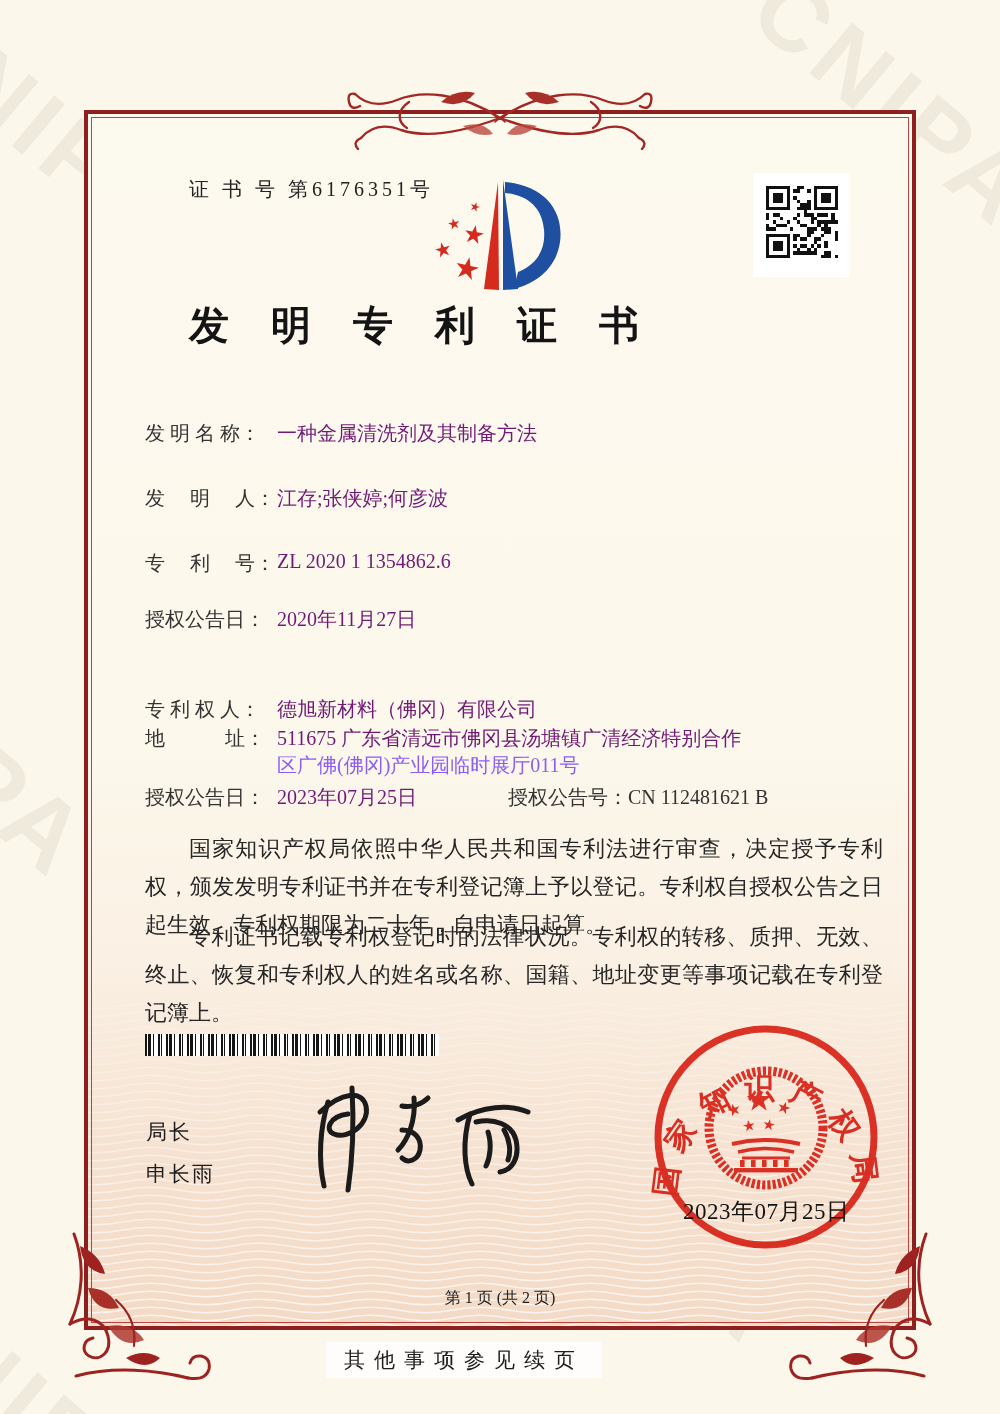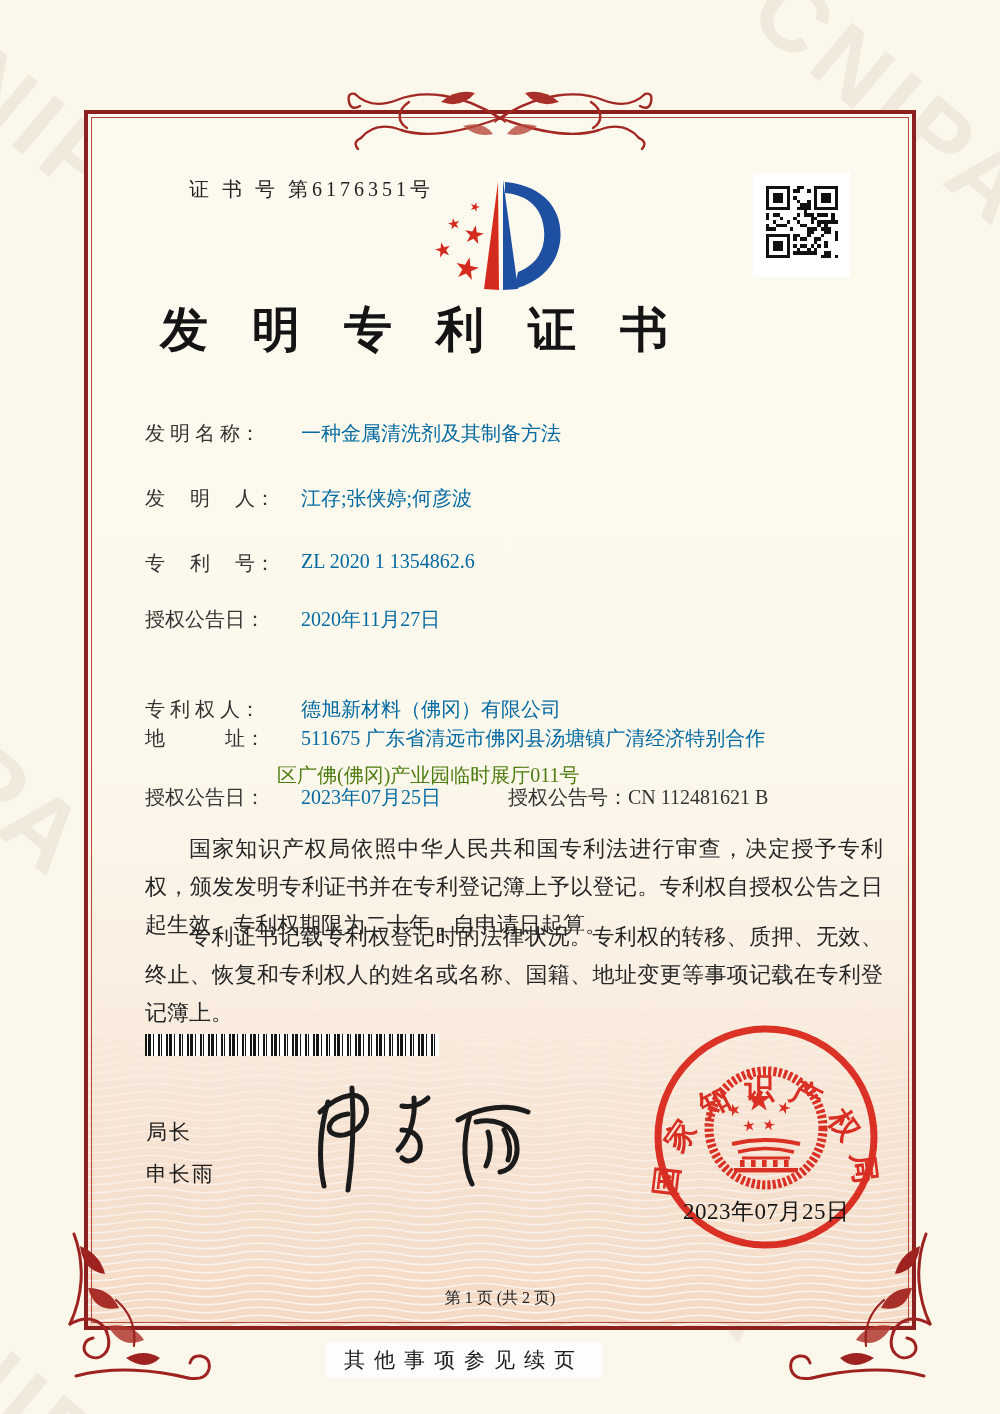--- a/index.html
+++ b/index.html
@@ -31,27 +31,27 @@
   }
   .waves-wrap{left:0;bottom:0;width:824px;height:330px;overflow:hidden;position:absolute;}
   
   .cert-no{
     left:145px;top:176px;font-size:20px;letter-spacing:4px;white-space:pre;color:#222;margin-left:44px;
   }
   .qr-box{left:753px;top:173px;width:97px;height:104px;background:#fff;}
   .qr-box svg{position:absolute;left:13px;top:13px;width:72px;height:72px;}
   .title{
     left:84px;top:298px;width:676px;text-align:center;
-    font-size:48px;font-weight:900;letter-spacing:16px;color:#141414;white-space:pre;
+    font-size:40px;font-weight:900;letter-spacing:16px;color:#141414;white-space:pre;
   }
   
   .field{position:absolute;left:145px;font-size:20px;color:#333;}
   .field .lb{display:inline-block;width:132px;white-space:pre;vertical-align:top;}
-  .field .vl{display:inline-block;white-space:pre;vertical-align:top;color:#0369a1;margin-left:24px;}
-  .addr2{position:absolute;left:277px;font-size:20px;color:#4d7c0f;white-space:pre;margin-top:10px;}
+  .field .vl{display:inline-block;white-space:pre;vertical-align:top;color:#701a75;}
+  .addr2{position:absolute;left:277px;font-size:20px;color:#8b5cf6;white-space:pre;}
   .grant2{position:absolute;left:508px;font-size:20px;color:#333;}
   .grant2 .lb{display:inline-block;white-space:pre;}
   
   .para{
     position:absolute;left:145px;width:738px;font-size:22px;line-height:1.72;
     color:#262626;text-align:justify;text-indent:2em;
   }
   
   .barcode{
     left:145px;top:1034px;width:294px;height:22px;background:#fff;

